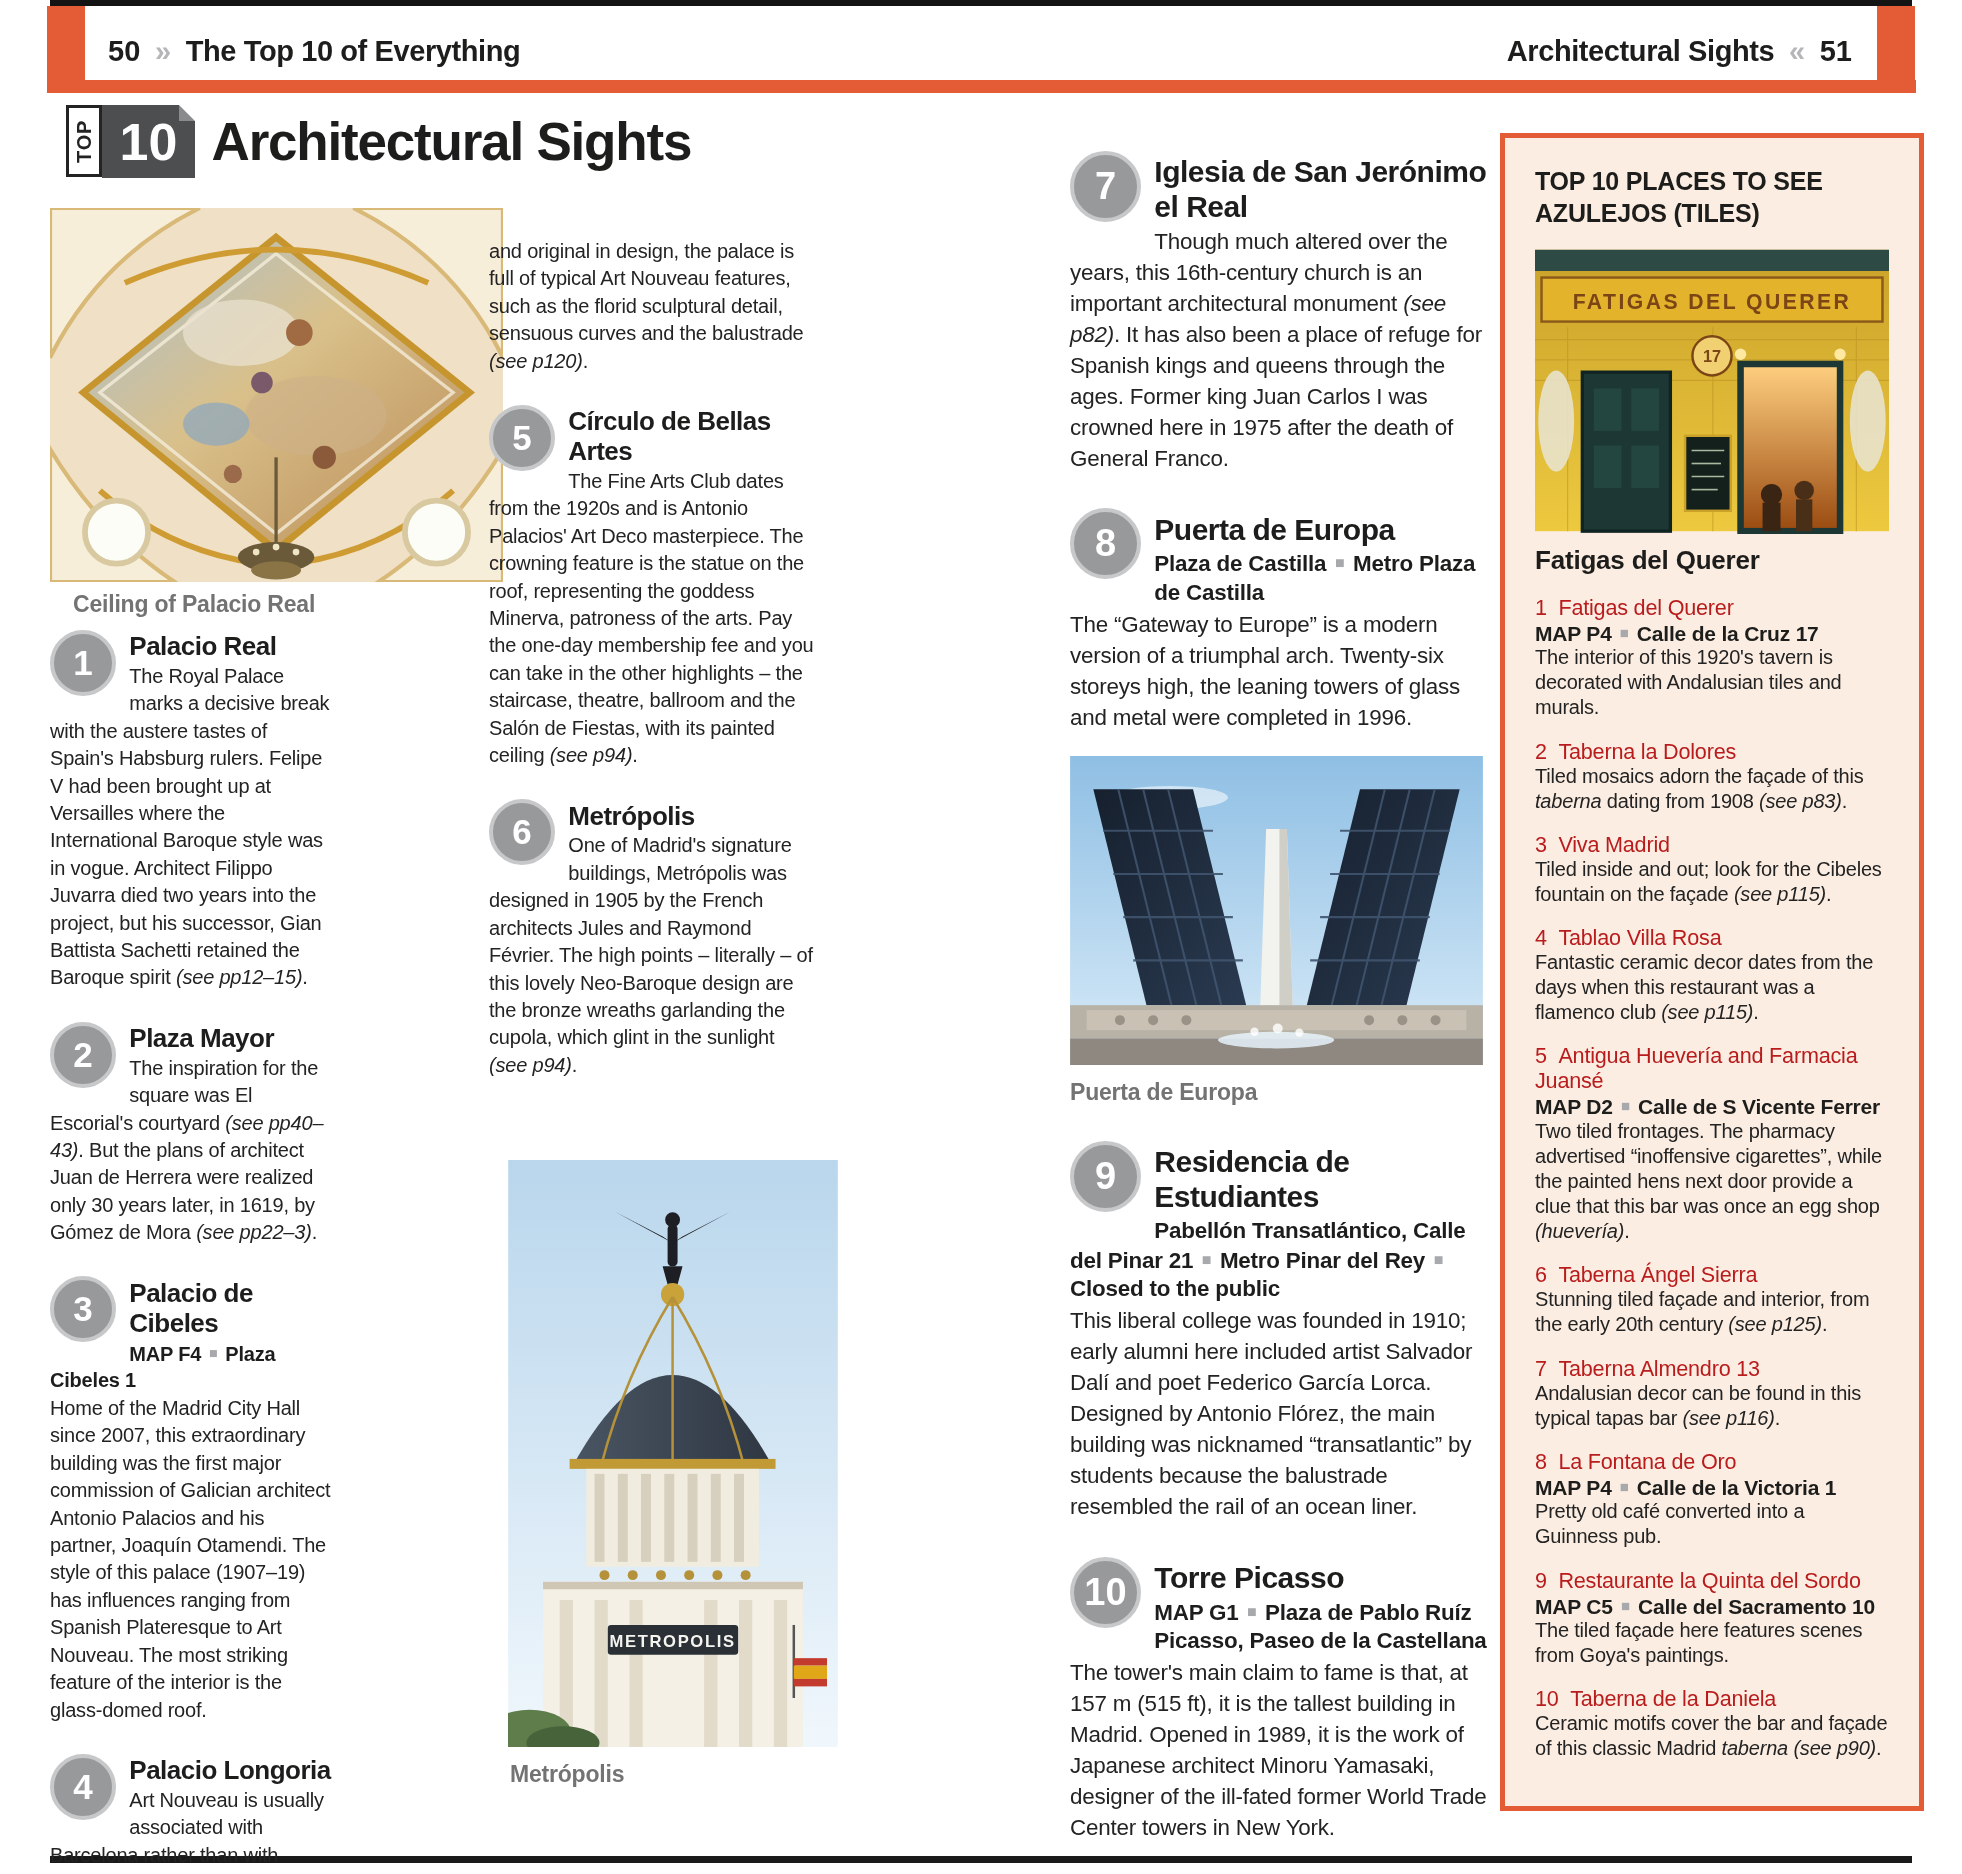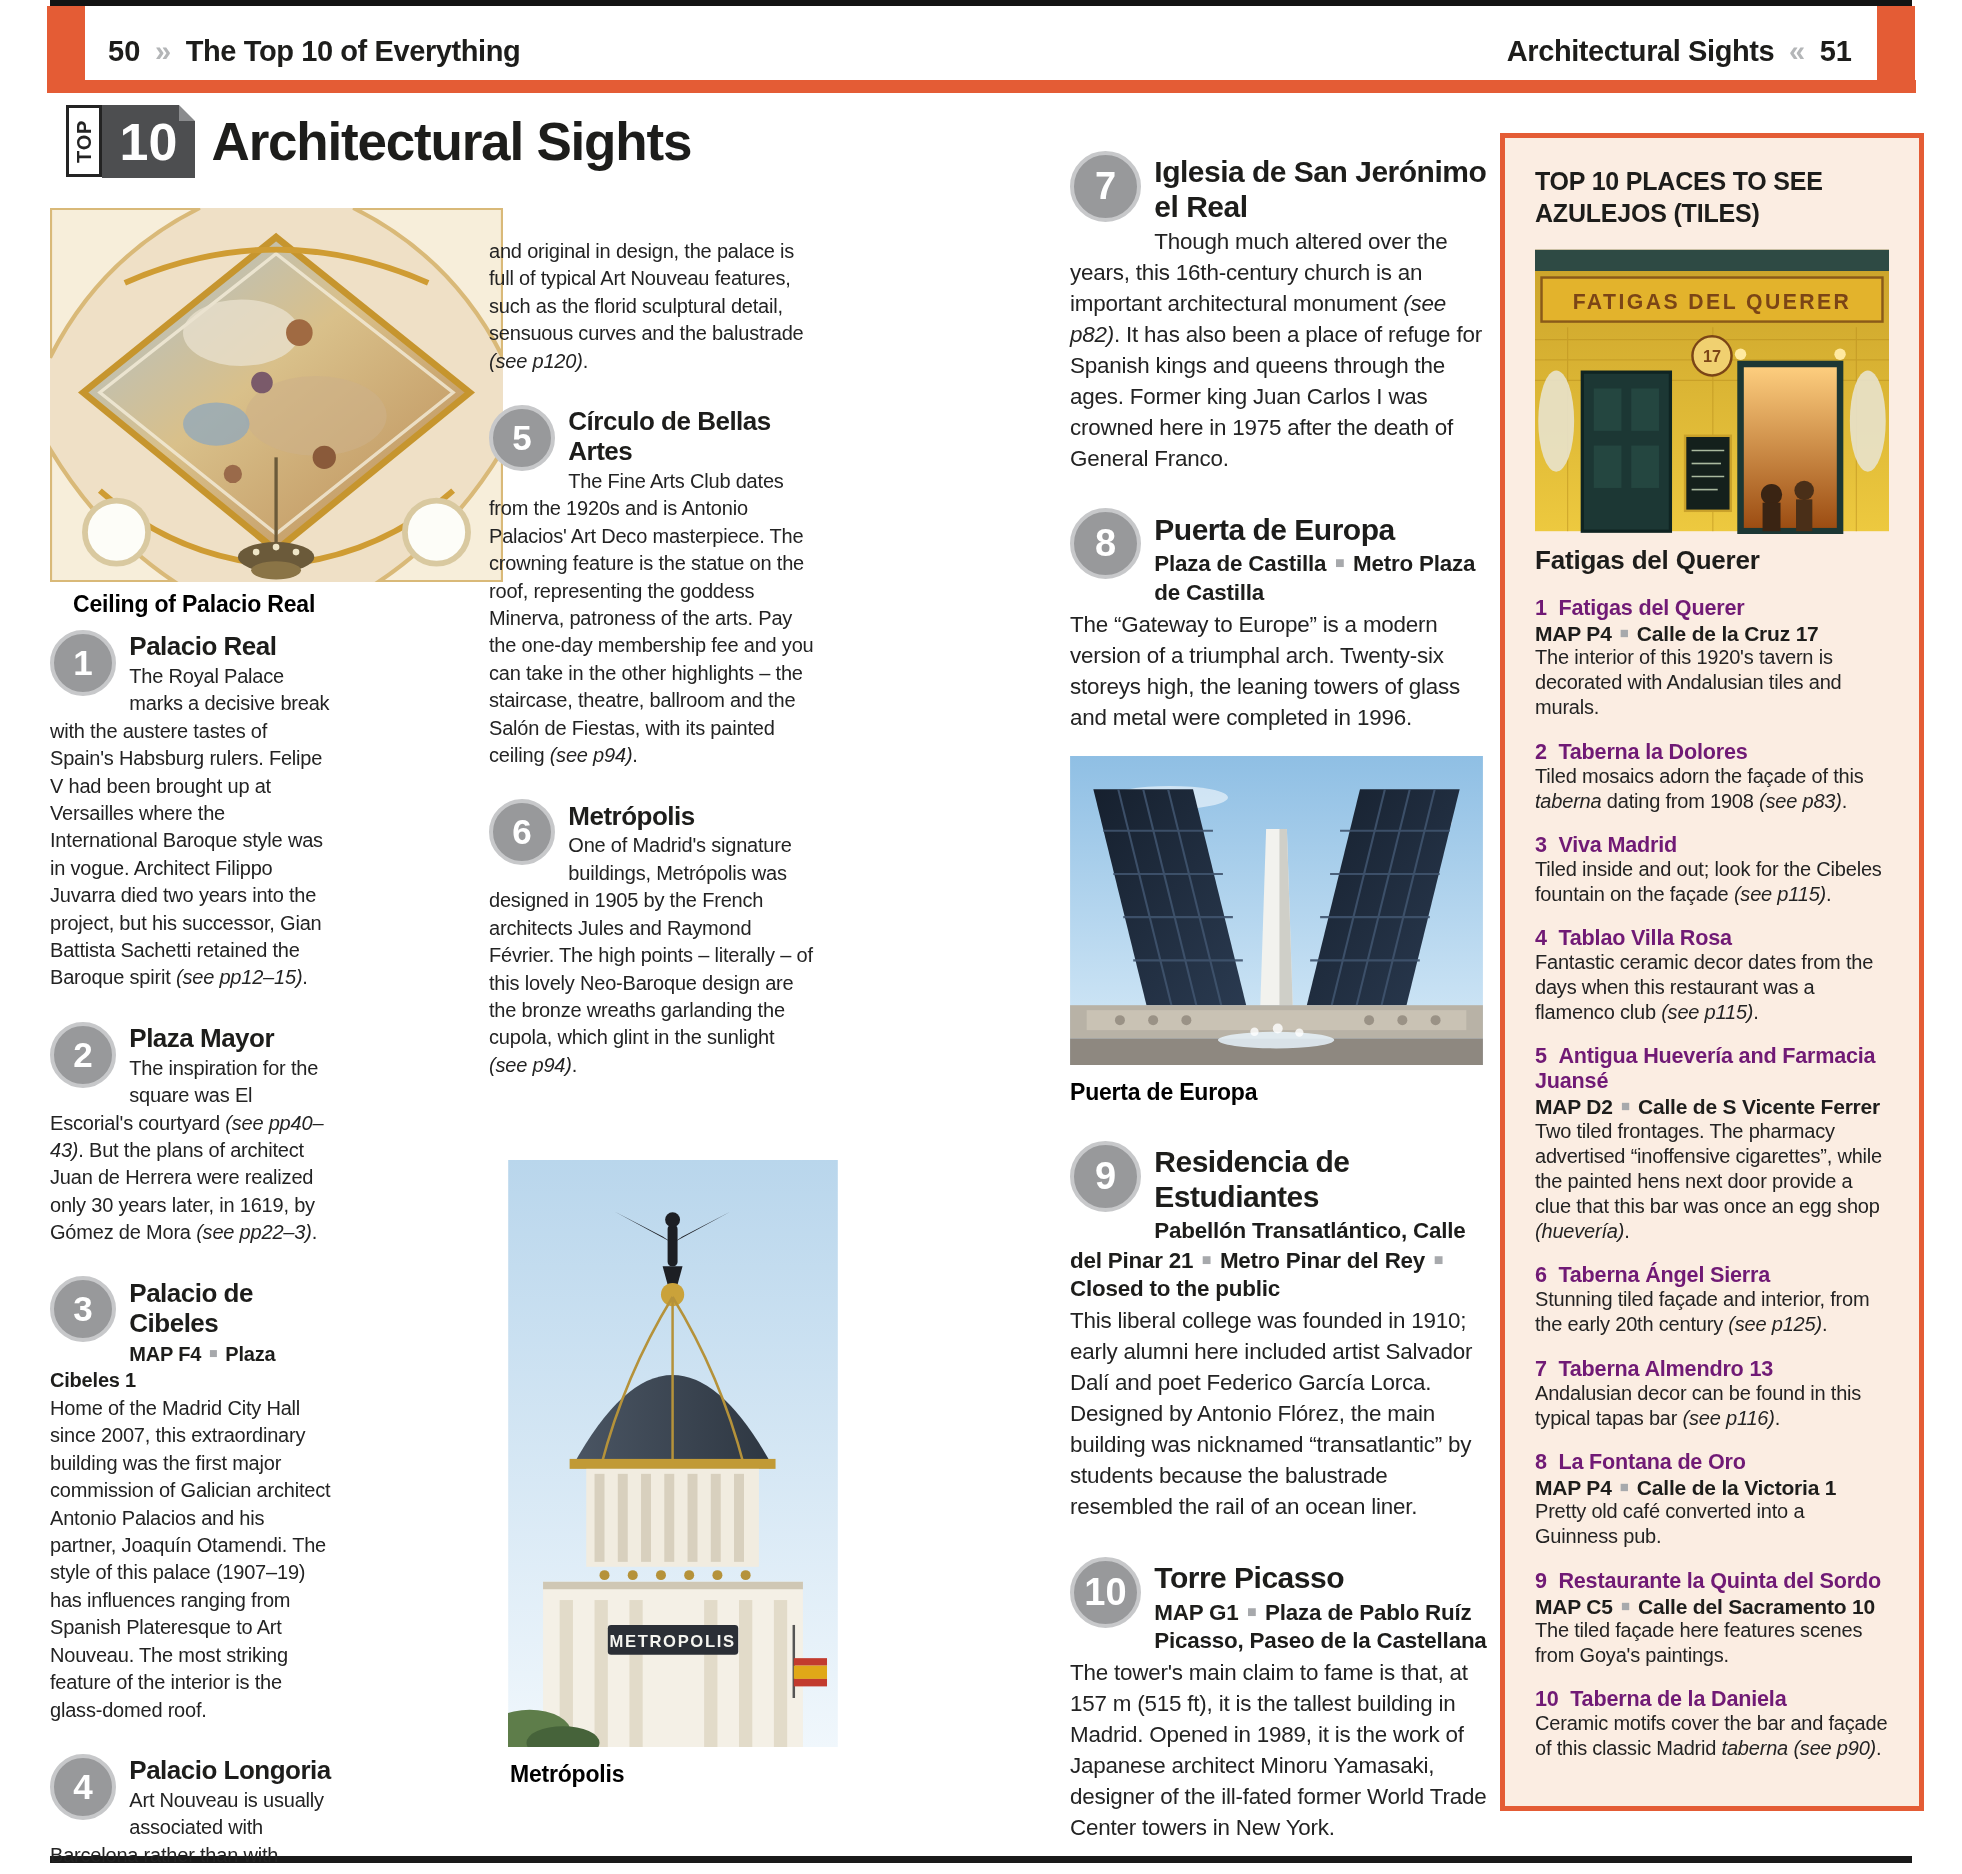--- a/index.html
+++ b/index.html
@@ -26,21 +26,21 @@
            align-items:center;justify-content:center;font-weight:800;font-size:20px;color:#232323;
            writing-mode:vertical-rl;transform:rotate(180deg);letter-spacing:0.8px;}
   .ten-tag{width:93px;height:73px;background:#4D4E50;color:#fefefe;font-weight:800;font-size:52px;
            display:flex;align-items:center;justify-content:center;position:relative;}
   .ten-tag:after{content:'';position:absolute;top:0;right:0;border-top:16.6px solid #ffffff;
            border-left:16.6px solid #8a8b8d;}
   .page-title h1{margin:0;font-size:53px;font-weight:800;letter-spacing:-1.2px;color:#1d1d1b;}
 
   
   .photo{position:absolute;display:block;}
-  .caption{position:absolute;font-weight:700;font-size:23px;color:#000000;letter-spacing:-0.2px;}
+  .caption{position:absolute;font-weight:700;font-size:23px;color:#737373;letter-spacing:-0.2px;}
 
   
   .col{position:absolute;}
   .col1{left:50px;top:628px;width:282px;}
   .col2{left:489px;top:238px;width:327px;}
   .col3{left:1070px;top:116px;width:417px;}
 
   .item{margin-top:28px;}
   .item:first-child{margin-top:0;}
   .item::after{content:'';display:block;clear:both;}
@@ -65,21 +65,21 @@
 
   .sq{color:#a7a9ac;font-size:0.72em;vertical-align:2.5px;padding:0 2.5px;}
 
   
   .sidebar{position:absolute;left:1500px;top:133px;width:424px;height:1678px;box-sizing:border-box;
       background:#FBEDE2;border:5.8px solid #E45C35;padding:26.6px 30px;overflow:hidden;}
   .sb-title{font-size:25px;line-height:32px;font-weight:800;color:#1d1d1b;letter-spacing:-0.2px;}
   .sb-photo{width:100%;height:287px;margin-top:18.3px;display:block;}
   .sb-caption{font-size:26px;font-weight:800;color:#1d1d1b;margin-top:11.6px;letter-spacing:-0.2px;}
   .sb-item{margin-top:18.3px;}
-  .sb-head{font-size:21.6px;line-height:25px;font-weight:700;color:#701a75;letter-spacing:-0.2px;}
+  .sb-head{font-size:21.6px;line-height:25px;font-weight:400;color:#b91c1c;letter-spacing:-0.2px;}
   .sb-head .n{margin-right:11.6px;}
   .sb-sub{font-size:21px;line-height:25px;font-weight:700;color:#1d1d1b;letter-spacing:-0.2px;}
   .sb-body{font-size:20px;line-height:25px;letter-spacing:-0.2px;}
 </style>
 </head>
 <body>
 
 <div class="page">
 
   <div class="topline"></div>

